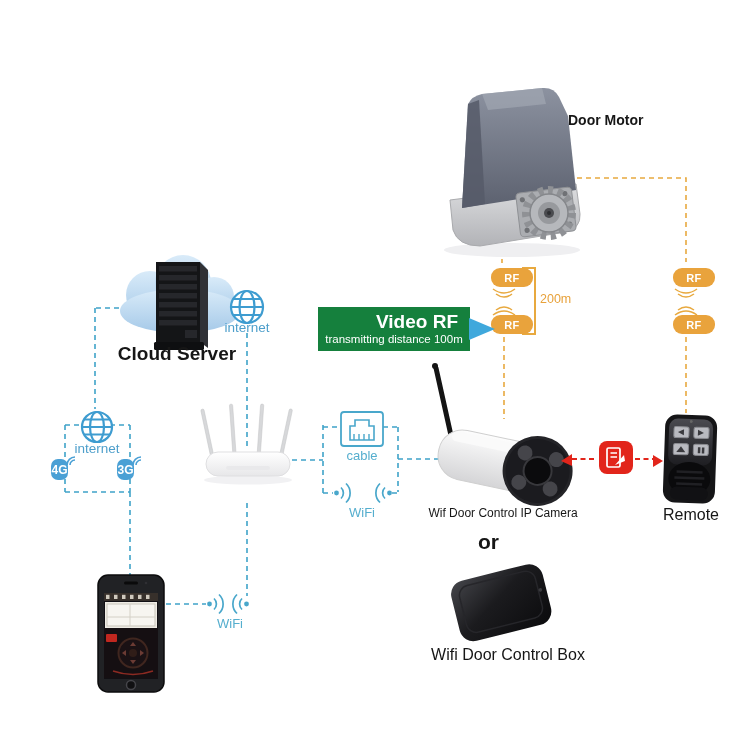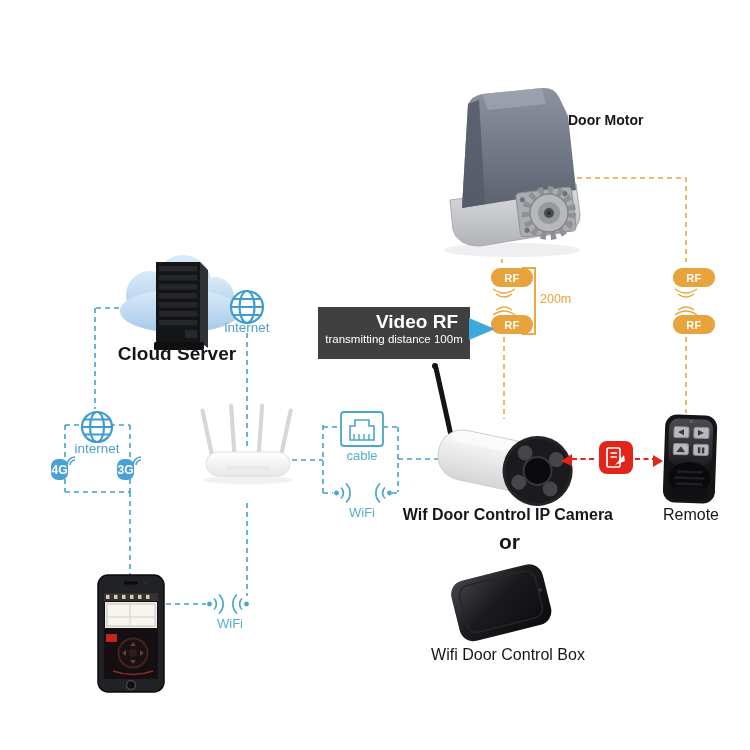--- a/index.html
+++ b/index.html
@@ -12,39 +12,39 @@
   .lbl-door-motor{left:568px;top:112px;font-size:14px;font-weight:600;}
   .lbl-cloud{left:112px;top:343px;width:130px;text-align:center;font-size:19px;font-weight:600;}
   .lbl-internet{font-size:13.5px;color:#4E9FCB;font-weight:400;}
   .lbl-internet-top{left:221px;top:320px;width:52px;text-align:center;}
   .lbl-internet-left{left:71px;top:441px;width:52px;text-align:center;}
   .lbl-teal{font-size:13px;color:#55AECE;}
   .lbl-cable{left:341px;top:448px;width:42px;text-align:center;}
   .lbl-wifi-mid{left:341px;top:505px;width:42px;text-align:center;}
   .lbl-wifi-bottom{left:209px;top:616px;width:42px;text-align:center;}
   .lbl-100m{left:540px;top:292px;font-size:12.5px;color:#E8A23B;}
-  .lbl-camera{left:393px;top:506px;width:220px;text-align:right;font-size:16px;font-weight:700;}
+  .lbl-camera{left:393px;top:506px;width:220px;text-align:center;font-size:12px;font-weight:400;}
   .lbl-remote{left:660px;top:506px;width:62px;text-align:center;font-size:16px;font-weight:500;}
-  .lbl-or{left:478px;top:530px;width:42px;text-align:right;font-size:21px;font-weight:700;}
+  .lbl-or{left:478px;top:530px;width:42px;text-align:left;font-size:21px;font-weight:700;}
   .lbl-box{left:422px;top:646px;width:172px;text-align:center;font-size:16px;font-weight:500;}
   .lbl-app{left:0px;top:602px;width:100px;text-align:center;font-size:21px;font-weight:700;line-height:26px;color:#111;}
 
   .rf-badge{
     position:absolute;width:42px;height:19px;border-radius:9px;background:#E9A33C;
     color:#fff;font-size:11px;font-weight:700;display:flex;align-items:center;justify-content:center;
     letter-spacing:.5px;
   }
   .gbadge{
     position:absolute;width:17px;height:21px;border-radius:7px;background:#4AA0D5;
     color:#fff;font-size:12px;font-weight:700;display:flex;align-items:center;justify-content:center;
   }
   .gbadge svg{position:absolute;right:-9px;top:-4px;}
 
   .videorf{
-    position:absolute;left:318px;top:307px;width:152px;height:52px;background:#404040;color:#fff;
+    position:absolute;left:318px;top:307px;width:152px;height:44px;background:#15803d;color:#fff;
   }
   .vrf-title{margin-top:4px;padding-right:12px;text-align:right;font-size:19px;font-weight:700;}
   .vrf-sub{margin-top:0;text-align:center;font-size:11.5px;font-weight:400;}
   .vrf-arrow{
     position:absolute;right:-25px;top:11px;width:0;height:0;
     border-left:26px solid #3FA8DC;border-top:11px solid transparent;border-bottom:11px solid transparent;
   }
 </style>
 </head>
 <body>

